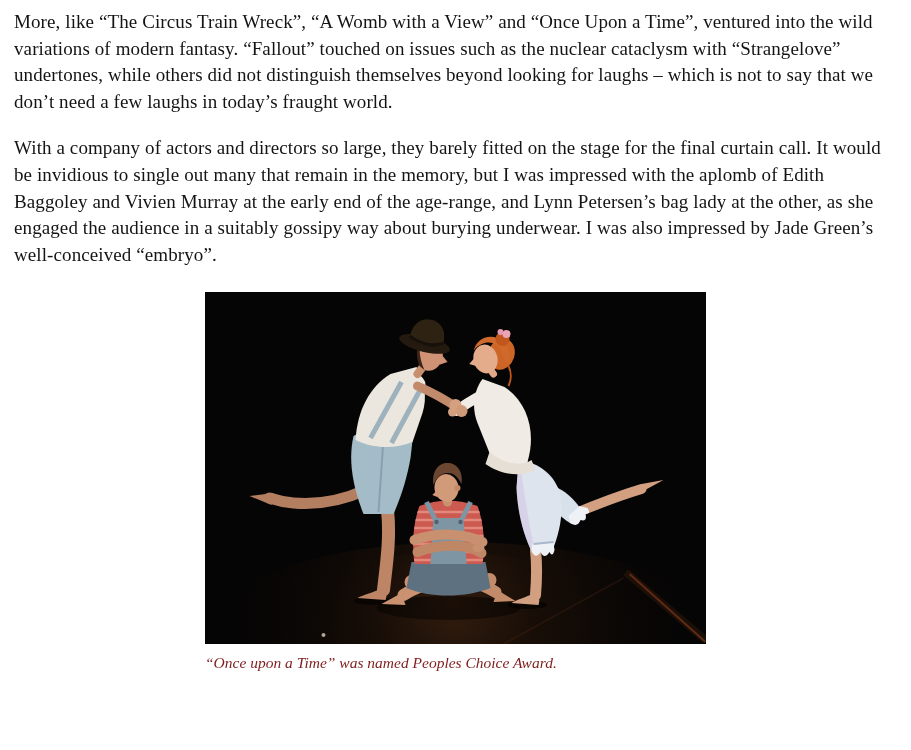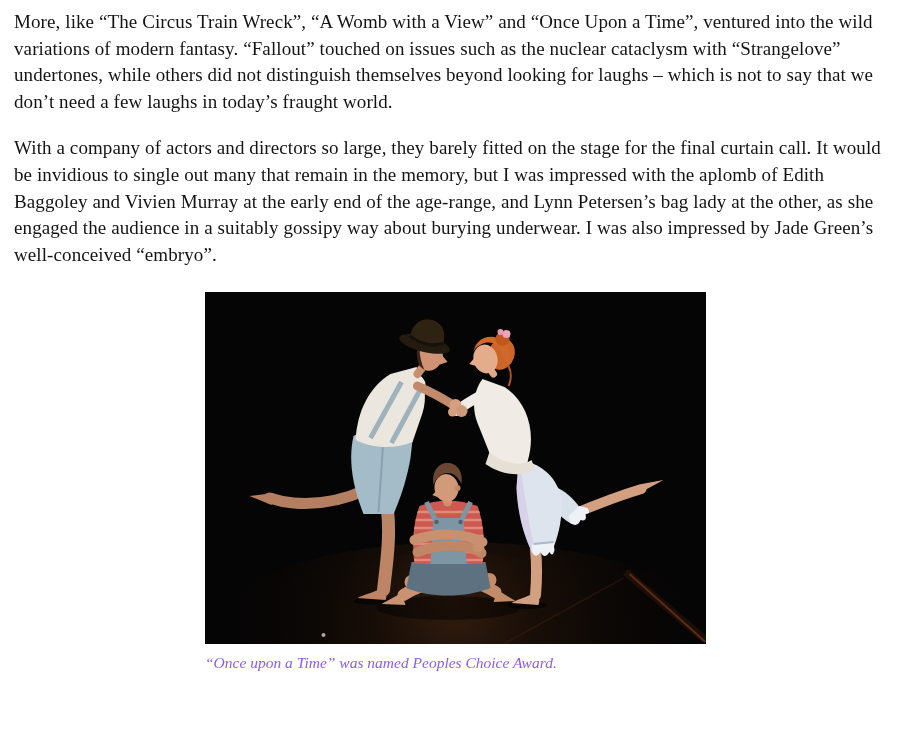--- a/index.html
+++ b/index.html
@@ -31,21 +31,21 @@
     width: 501px;
     height: 352px;
     background: #060505;
     line-height: 0;
   }
   .photo-frame svg { display: block; }
   figcaption {
     font-style: italic;
     font-size: 15.5px;
     line-height: 20px;
-    color: #8b5cf6;
+    color: #7f1d1d;
     margin-top: 9px;
   }
 </style>
 </head>
 <body>
 
 <article class="article">
 
   <p>More, like “The Circus Train Wreck”, “A Womb with a View” and “Once Upon a Time”, ventured into the wild variations of modern fantasy. “Fallout” touched on issues such as the nuclear cataclysm with “Strangelove” undertones, while others did not distinguish themselves beyond looking for laughs – which is not to say that we don’t need a few laughs in today’s fraught world.</p>
 

